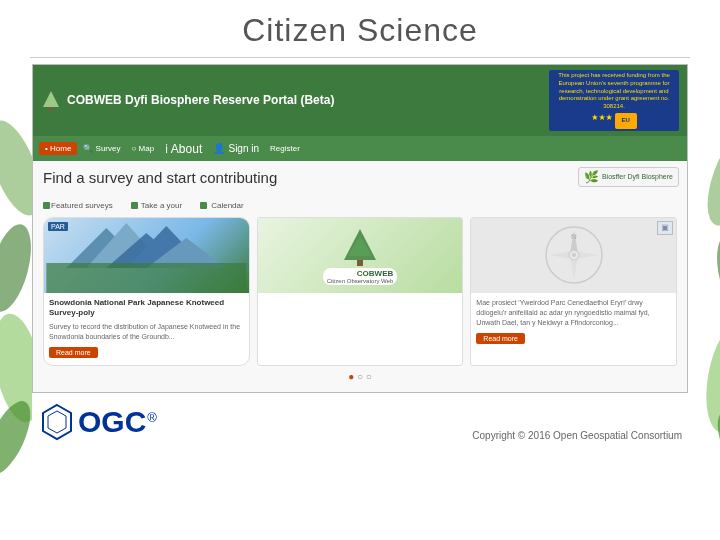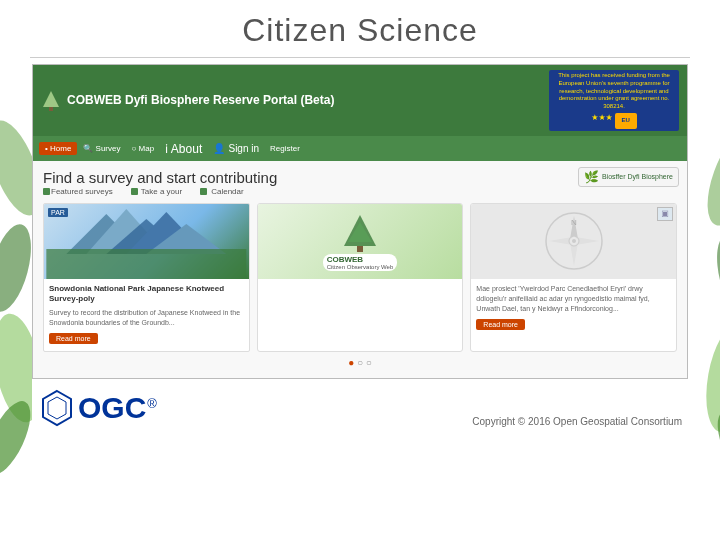--- a/index.html
+++ b/index.html
@@ -68,21 +68,21 @@
     <div style="background:#cc4400; color:#fff; font-size:8px; padding:2px 6px; border-radius:2px; cursor:pointer;">• Home</div>
     <div style="color:#fff; font-size:8px; padding:2px 5px; cursor:pointer;">🔍 Survey</div>
     <div style="color:#fff; font-size:8px; padding:2px 5px; cursor:pointer;">○ Map</div>
     <div style="color:#fff; font-size:12px; padding:2px 5px; cursor:pointer;">ℹ About</div>
     <div style="color:#fff; font-size:10px; padding:2px 5px; cursor:pointer;">👤 Sign in</div>
     <div style="color:#fff; font-size:8px; padding:2px 5px; cursor:pointer;">Register</div>
   </div>
 
   <div style="background:#f8f8f8; padding:8px 10px; position:relative;">
 
-    <div style="font-size:15px; color:#333; font-weight:normal; margin-bottom:1px;">Find a survey and start contributing</div>
+    <div style="font-size:15px; color:#333; font-weight:normal; margin-bottom:15px;">Find a survey and start contributing</div>
 
     <div style="position:absolute; top:6px; right:8px; background:#f5f5f5; border:1px solid #ccc; border-radius:3px; padding:2px 5px; display:flex; align-items:center; gap:3px; font-size:7px; color:#336633;">
       <span style="color:#44aa44; font-size:12px;">🌿</span>
       <span>Biosffer Dyfi Biosphere</span>
     </div>
 
     <div style="display:flex; gap:18px; margin-bottom:7px; font-size:8px; color:#555;">
       <div style="display:flex; align-items:center; gap:1px;">
         <div style="width:7px; height:7px; background:#4a8a4a; border-radius:1px;"></div>
         <span>Featured surveys</span>
@@ -92,21 +92,21 @@
         <span>Take a your</span>
       </div>
       <div style="display:flex; align-items:center; gap:4px;">
         <div style="width:7px; height:7px; background:#4a8a4a; border-radius:1px;"></div>
         <span>Calendar</span>
       </div>
     </div>
 
     <div style="display:flex; gap:7px;">
 
-      <div style="flex:1; background:#fff; border:1px solid #ddd; border-radius:2px; overflow:hidden;">
+      <div style="flex:1; background:#fff; border:1px solid #ddd; border-radius:10px; overflow:hidden;">
         <div style="height:75px; position:relative; overflow:hidden; background:linear-gradient(135deg,#c8dff0,#7ab8e8 60%,#3a7a3a);">
           
           <svg width="100%" height="75" viewBox="0 0 200 75">
             <polygon points="60,10 100,50 20,50" fill="#5588aa" opacity="0.9"></polygon>
             <polygon points="80,5 120,50 40,50" fill="#7aaac8"></polygon>
             <polygon points="100,15 140,50 60,50" fill="#336699" opacity="0.8"></polygon>
             <polygon points="120,8 160,50 80,50" fill="#4477aa"></polygon>
             <polygon points="140,20 180,50 100,50" fill="#6699bb"></polygon>
             <rect x="0" y="45" width="200" height="30" fill="#3a7a3a" opacity="0.7"></rect>
           </svg>
@@ -120,21 +120,21 @@
       </div>
 
       <div style="flex:1; background:#fff; border:1px solid #ddd; border-radius:3px; overflow:hidden;">
         <div style="height:75px; position:relative; overflow:hidden; background:linear-gradient(135deg,#e8f4e0,#b8dda0);">
           <div style="display:flex; flex-direction:column; align-items:center; justify-content:center; height:100%; gap:2px;">
             <svg width="40" height="40" viewBox="0 0 40 40">
               <polygon points="20,3 36,34 4,34" fill="#3a7a3a" opacity="0.8"></polygon>
               <rect x="17" y="34" width="6" height="6" fill="#7a5c3a"></rect>
               <polygon points="20,10 32,30 8,30" fill="#5aaa5a" opacity="0.5"></polygon>
             </svg>
-            <div style="background:white; padding:1px 4px; border-radius:8px; text-align:left;">
+            <div style="background:white; padding:1px 4px; border-radius:8px; text-align:right;">
               <div style="font-size:8px; font-weight:bold; color:#336633;">COBWEB</div>
               <div style="font-size:6px; color:#555;">Citizen Observatory Web</div>
             </div>
           </div>
         </div>
       </div>
 
       <div style="flex:1; background:#fff; border:1px solid #ddd; border-radius:3px; overflow:hidden;">
         <div style="height:75px; position:relative; overflow:hidden; background:#e8e8e8; display:flex; align-items:center; justify-content:center;">
 

